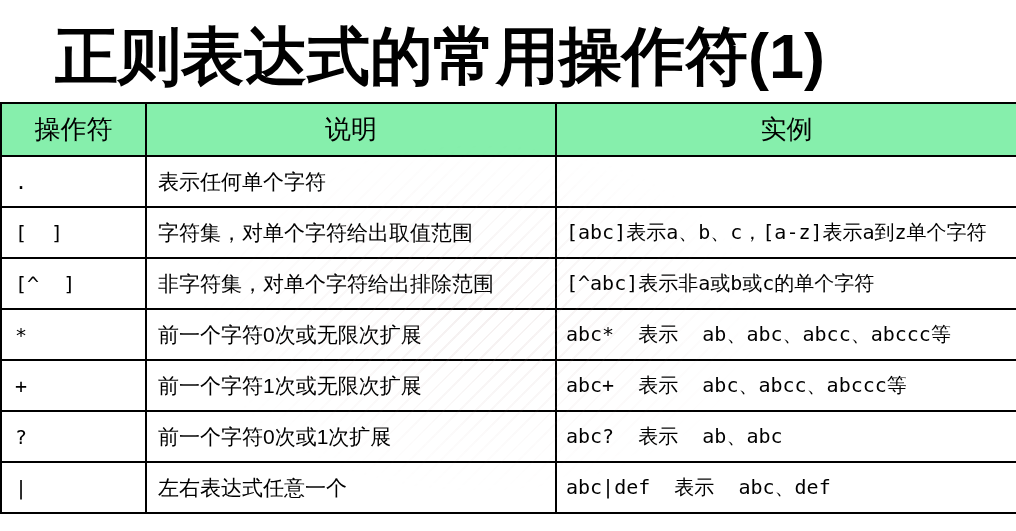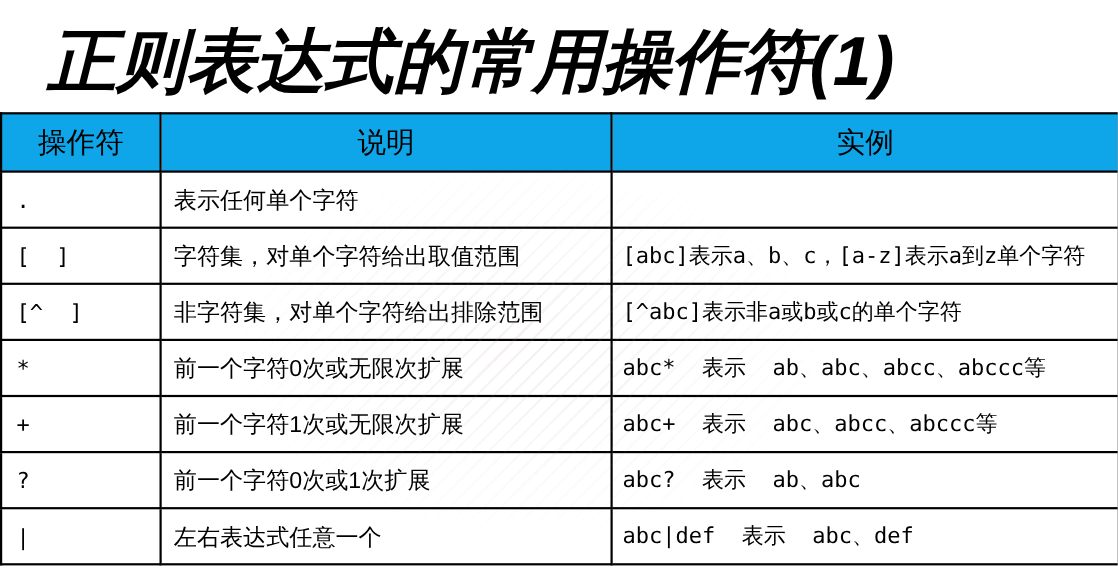--- a/index.html
+++ b/index.html
@@ -11,31 +11,30 @@
     overflow: hidden;
     background: #ffffff;
     color: #000000;
     font-family: "Liberation Sans", sans-serif;
   }
 
   
   .title {
     position: absolute;
     top: 8px;
-    left: 0;
+    left: 12px;
     width: 856px;
     height: 96px;
     line-height: 96px;
     margin: 0;
     text-align: center;
     font-size: 63px;
     font-weight: 700;
     white-space: nowrap;
     letter-spacing: 0;
-    font-style: italic;
   }
 
   
   .op-table {
     position: absolute;
     top: 102px;
     left: 0;
     width: 1016px;
     border-collapse: collapse;
     table-layout: fixed;
@@ -45,21 +44,21 @@
   .op-table col.c3 { width: 461px; }
 
   .op-table th, .op-table td {
     border: 2px solid #000000;
     padding: 0;
     vertical-align: middle;
     overflow: hidden;
   }
   .op-table th {
     height: 53px;
-    background: #0ea5e9;
+    background: #86efac;
     font-size: 26px;
     font-weight: 400;
     text-align: center;
     font-family: "Liberation Sans", sans-serif;
   }
   .op-table td {
     height: 51px;
     background: transparent;
   }
   td.cell-op {

